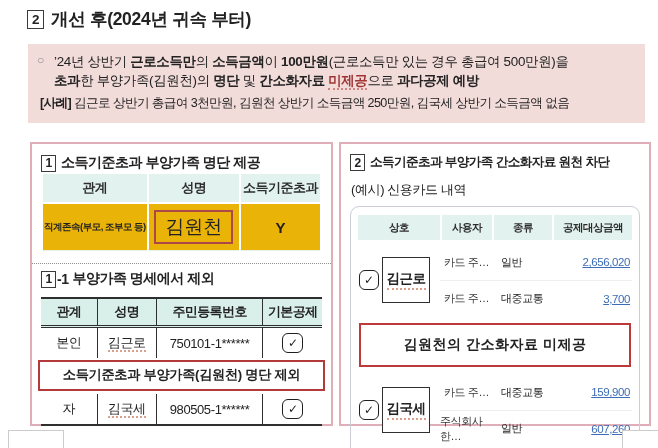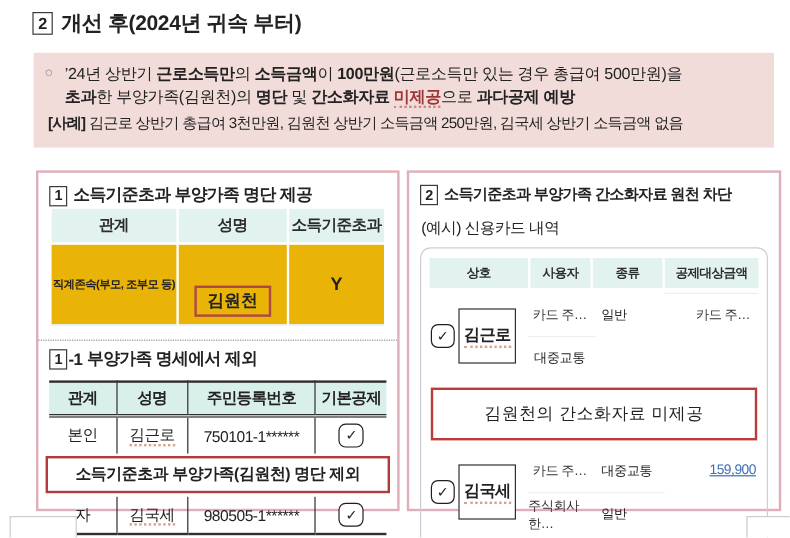--- a/index.html
+++ b/index.html
@@ -55,21 +55,21 @@
   
   .t1 { width:100%; border-collapse:separate; border-spacing:2px; }
   .t1 th {
     background:#e2f2ee; font-weight:600; font-size:13px; letter-spacing:-0.5px;
     padding:5px 2px; text-align:center; color:#2c2c2c;
   }
   .t1 td { background:#eab308; text-align:center; padding:6px 1px; border-bottom:1px solid #e6f1ee; }
   .rel-small { font-size:9.5px; font-weight:700; letter-spacing:-0.5px; }
   .name-redbox {
     display:inline-block; border:2px solid #ae4747; padding:2px 9px;
-    font-weight:700; font-size:14px;margin-top:28px;
+    font-weight:400; font-size:19px;
   }
   .y-val { font-weight:700; font-size:15px; }
 
   .dotted-div { border-top:1.6px dotted #8f8f8f; margin:10px -9px 6px -9px; }
 
   
   .t2 { width:100%; border-collapse:collapse; margin-top:9px; border-top:2px solid #2f2f2f; }
   .t2 th {
     background:#d8efea; font-weight:700; font-size:13px; letter-spacing:-0.6px;
     padding:4px 1px; border-bottom:3px double #2f2f2f; text-align:center;
@@ -114,21 +114,21 @@
   .cell { height:36px; display:flex; align-items:center; font-size:11px; letter-spacing:-0.4px; }
   .merchant { justify-content:flex-end; padding-right:7px; color:#333; }
   .kind { justify-content:flex-start; padding-left:5px; }
   .amount {
     justify-content:flex-end; padding-right:2px; color:#3c6db6;
     text-decoration:underline; font-size:11.5px;
   }
   .row-sep { border-top:1px solid #eceff1; }
   .red-notice2 {
     border:2px solid #bd3a3a; margin:7px 1px; padding:11px 0;
-    text-align:center; font-weight:400; font-size:14px; letter-spacing:0.5px;
+    text-align:center; font-weight:700; font-size:14px; letter-spacing:0.5px;
   }
 
   
   .artifact { position:absolute; border:1px solid #cccccc; background:#fff; height:30px; }
   .artifact-left { left:8px; top:430px; width:56px; }
   .artifact-right { left:622px; top:430px; width:42px; }
 </style>
 </head>
 <body>
 
@@ -228,36 +228,39 @@
 
     <div class="t3-group">
       <div class="user-cell">
         <span class="chk">✓</span>
         <span class="name-box">
             <span class="spell">김근로</span>
           </span>
       </div>
       <div class="cell merchant">카드 주…</div>
       <div class="cell kind">일반</div>
+      <div class="cell amount">2,656,020</div>
       <div class="cell merchant row-sep">카드 주…</div>
       <div class="cell kind row-sep">대중교통</div>
+      <div class="cell amount row-sep">3,700</div>
     </div>
 
     <div class="red-notice2">김원천의 간소화자료 미제공</div>
 
     <div class="t3-group">
       <div class="user-cell">
         <span class="chk">✓</span>
         <span class="name-box">
             <span class="spell">김국세</span>
           </span>
       </div>
       <div class="cell merchant">카드 주…</div>
       <div class="cell kind">대중교통</div>
       <div class="cell amount">159,900</div>
       <div class="cell merchant row-sep">주식회사 한…</div>
       <div class="cell kind row-sep">일반</div>
+      <div class="cell amount row-sep">607,260</div>
     </div>
   </div>
 </div>
 
 <div class="artifact artifact-left"></div>
 <div class="artifact artifact-right"></div>
 
 </body></html>

